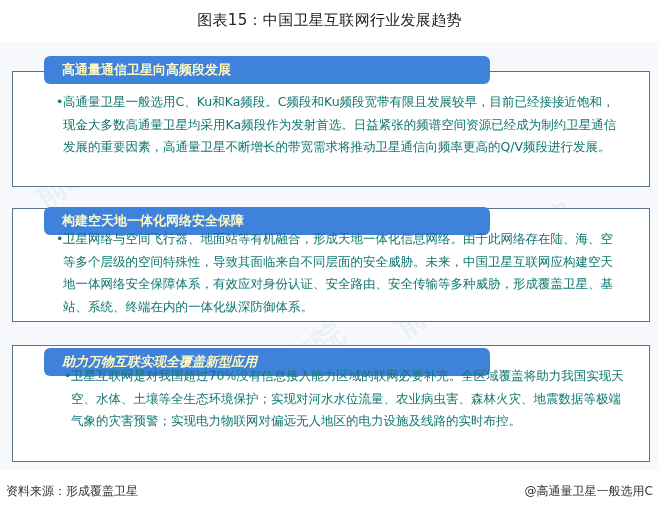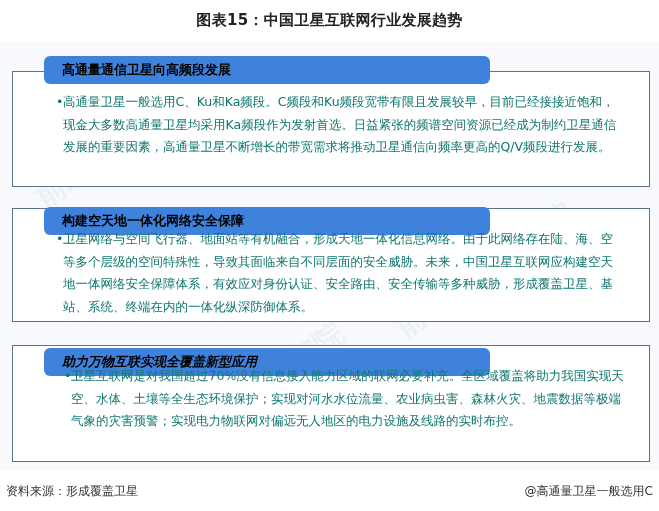--- a/index.html
+++ b/index.html
@@ -2,34 +2,34 @@
 <html><head>
   <meta charset="utf-8">
   <style>
     html, body { margin: 0; padding: 0; }
     body {
       width: 659px; height: 511px; background: #ffffff; position: relative; overflow: hidden;
       font-family: "DejaVu Sans", "Liberation Sans", sans-serif; color: #222;
     }
     .title {
       position: absolute; left: 0; top: 11px; width: 659px; text-align: center;
-      font-size: 15px; font-weight: bold; color: #222; letter-spacing: 0.3px;
+      font-size: 15px; font-weight: normal; color: #222; letter-spacing: 0.3px;
     }
     .panel-bg {
       position: absolute; left: 0; top: 42px; width: 659px; height: 428px; background: #f7f9fc;
     }
     .section { position: absolute; left: 0; width: 659px; }
     .section .frame {
       position: absolute; left: 12px; width: 636px; background: #ffffff;
       border: 1px solid #5b7289;
     }
     .section .header {
       position: absolute; left: 44px; width: 446px; height: 28px;
       background: #3e82dc; border-radius: 6px;
-      color: #000000; font-size: 13px; font-weight: bold; line-height: 28px;
+      color: #fef9c3; font-size: 13px; font-weight: bold; line-height: 28px;
       padding-left: 18px; box-sizing: border-box;
     }
     .section .body {
       position: absolute; left: 56px; width: 565px;
       font-size: 12.5px; line-height: 22.5px; color: #0f766e;
       text-indent: -7px; padding-left: 7px; box-sizing: border-box;
     }
     .bullet { display: inline-block; width: 7px; text-indent: 0; }
     .footer-left {
       position: absolute; left: 6px; top: 483px; font-size: 12px; color: #333;

